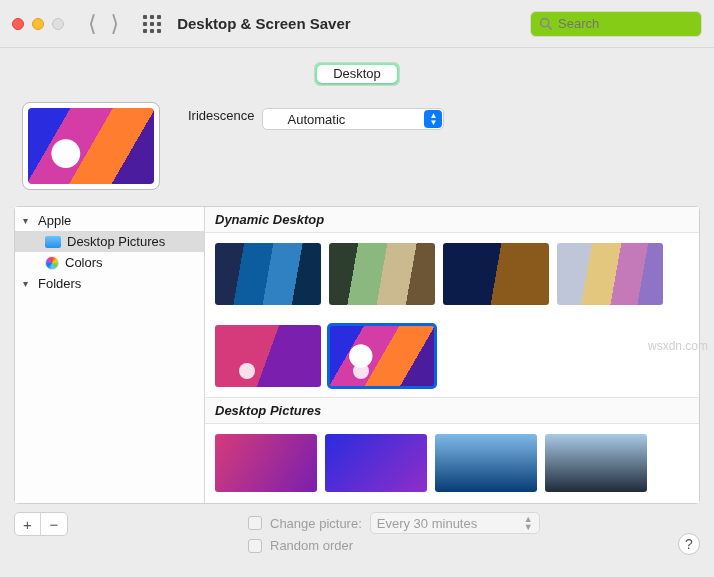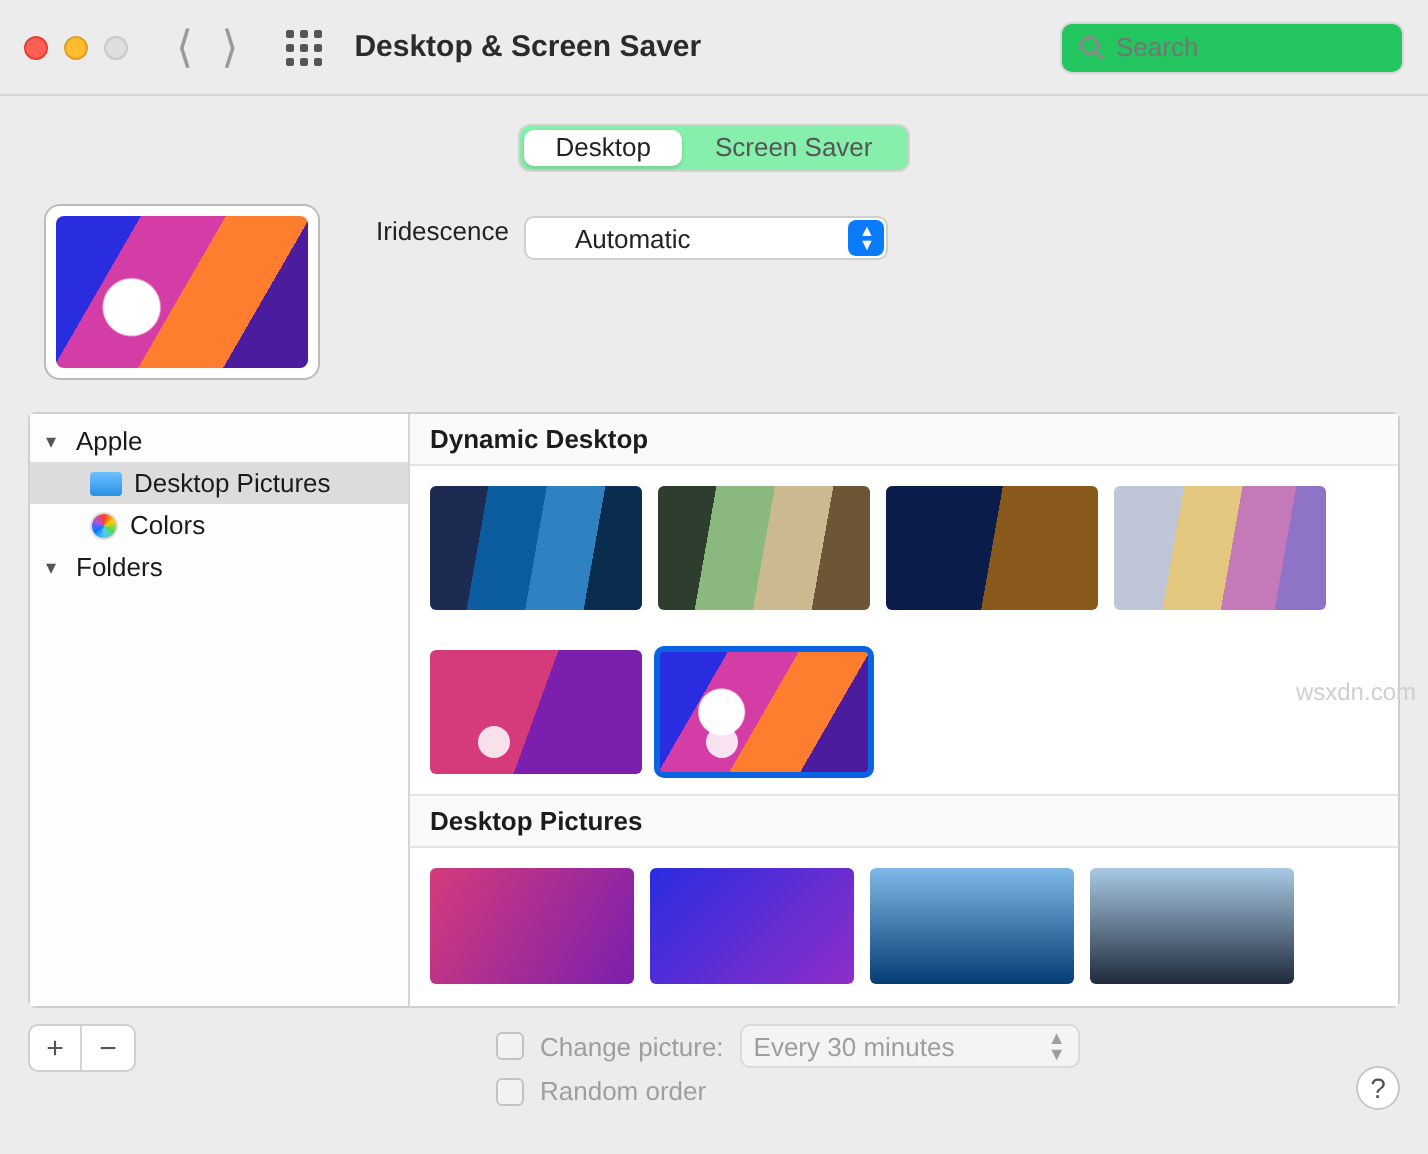--- a/index.html
+++ b/index.html
@@ -40,21 +40,21 @@
   .green{background:#dedede;border:1px solid #c8c8c8;}
   .nav-arrows{display:flex;gap:14px;color:#9a9a9a;font-size:22px;align-items:center;margin-left:8px;}
   .nav-arrows .chev{cursor:default;line-height:1;}
   .grid-ico{
     width:18px;height:18px;display:grid;grid-template-columns:repeat(3,4px);grid-template-rows:repeat(3,4px);gap:3px;margin:0 6px 0 14px;
   }
   .grid-ico span{width:4px;height:4px;background:#555;border-radius:1px;}
   .tbar-title{font-weight:600;font-size:15px;color:#2b2b2b;}
   .spacer{flex:1;}
   .searchbox{
-    width:172px;height:26px;background:#22c55e;border:1px solid #d7d7d7;border-radius:6px;display:flex;align-items:center;padding:0 8px;color:#8a8a8a;gap:6px;
+    width:172px;height:26px;background:#84cc16;border:1px solid #d7d7d7;border-radius:6px;display:flex;align-items:center;padding:0 8px;color:#8a8a8a;gap:6px;
   }
   .searchbox svg{flex:0 0 auto;}
   .searchbox input{border:none;outline:none;width:100%;font-size:13px;color:#444;background:transparent;}
   
   .main{
     flex:1; padding:14px 14px 24px 14px; position:relative;
     display:flex;flex-direction:column;align-items:stretch;
   }
   .seg-control{
     align-self:center;display:flex;background:#86efac;border-radius:6px;padding:2px;height:24px;
@@ -99,21 +99,21 @@
   .tree-child{display:flex;align-items:center;gap:6px;padding:3px 8px 3px 30px;}
   .tree-child.selected{background:#dcdcdc;}
   .folder-ico{width:16px;height:12px;border-radius:2px;background:linear-gradient(#6cc1ff,#2a8fe6);}
   .color-ico{
     width:14px;height:14px;border-radius:50%;
     background:conic-gradient(#ff3b30,#ffcc00,#4cd964,#5ac8fa,#007aff,#af52de,#ff3b30);
     border:1px solid #ddd;
   }
   
   .gallery{flex:1;overflow:auto;background:#fff;}
-  .section-head{border-top:1px solid #e4e4e4;border-bottom:1px solid #e4e4e4;background:#fafafa;padding:5px 10px;font-weight:600;font-size:13px;color:#1c1c1c;}
+  .section-head{border-top:1px solid #e4e4e4;border-bottom:1px solid #e4e4e4;background:#fafafa;padding:5px 10px;font-weight:600;font-size:13px;color:#1c1c1c;font-style:italic;}
   .section-head:first-child{border-top:none;}
   .thumbs{display:flex;gap:8px;padding:10px;}
   .thumb{width:106px;height:62px;border-radius:3px;position:relative;background:#333;}
   .thumb.sel{outline:3px solid #0a63e0;outline-offset:-1px;}
   .thumbs.small .thumb{width:102px;height:58px;}
   
   .g1{background:linear-gradient(100deg,#1d2a52 0 25%,#0c5da0 25% 50%,#2f81c2 50% 75%,#0a2c4f 75%);}
   .g2{background:linear-gradient(100deg,#2e3e2e 0 25%,#8bb87f 25% 50%,#cbb990 50% 75%,#6d5635 75%);}
   .g3{background:linear-gradient(100deg,#0b1b4a 0 50%,#8a5a1d 50% 100%);}
   .g4{background:linear-gradient(100deg,#bfc6d8 0 30%,#e3c77f 30% 55%,#c47ab8 55% 78%,#8f73c7 78%);}
@@ -182,21 +182,20 @@
           <line x1="11" y1="11" x2="15" y2="15" stroke="#8a8a8a" stroke-width="2" stroke-linecap="round"></line>
         </svg>
       <input type="text" placeholder="Search" style="">
     </div>
   </div>
 
   <div class="main">
 
     <div class="seg-control">
       <div class="seg active">Desktop</div>
-      <div class="seg">Screen Saver</div>
     </div>
 
     <div class="top-row">
       <div class="preview">
         <div class="img"></div>
       </div>
       <div class="name-col">
         <div class="wall-name">Iridescence</div>
         <div class="select">
           <span>Automatic</span>

